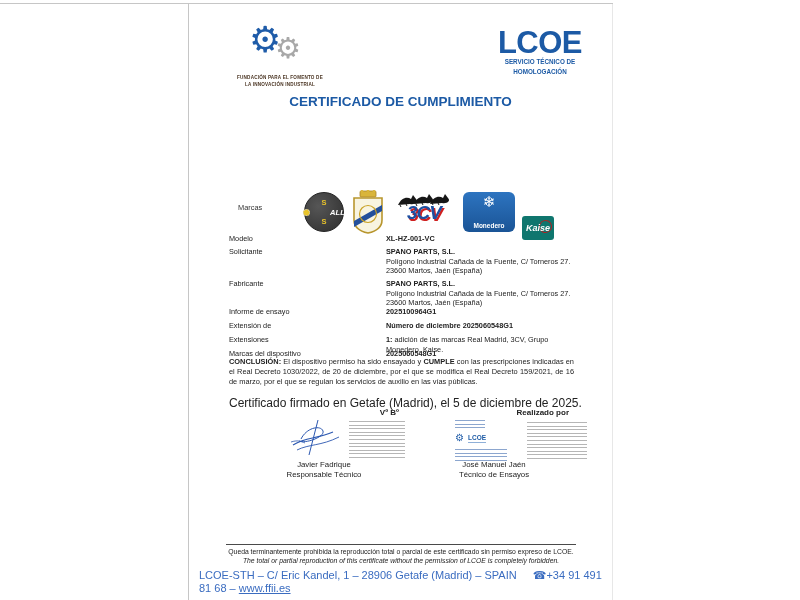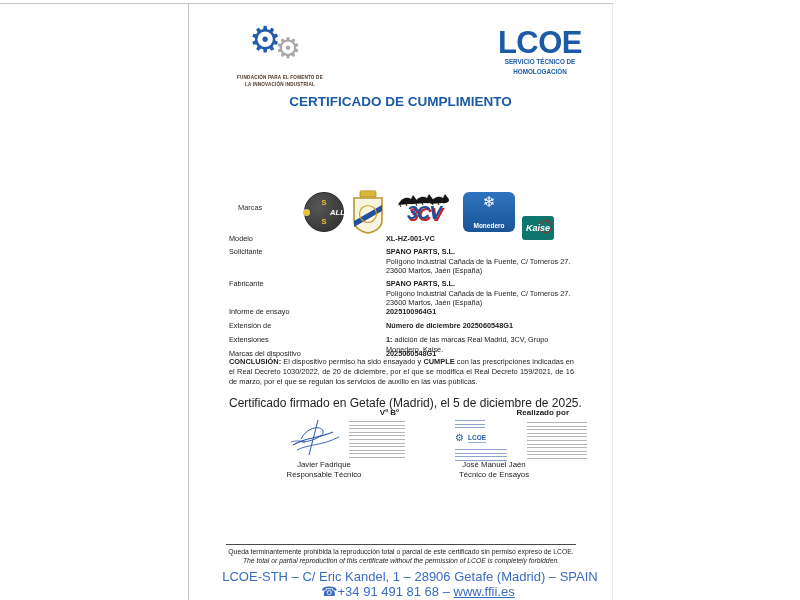--- a/index.html
+++ b/index.html
@@ -79,21 +79,21 @@
   .stamp-sub-lines { position:absolute; left:0; top:29px; width:52px; height:13px; }
   .stamp-right-lines { position:absolute; left:72px; top:2px; width:60px; height:40px; }
   .sig-n { position:absolute; top:456px; width:150px; text-align:center; font-size:7.8px; font-weight:normal;
            line-height:1.3; color:#222; }
   .sig-n.left { left:60px; } .sig-n.right { left:230px; }
 
   
   .foot-rule { position:absolute; left:37px; top:540px; width:350px; height:1px; background:#4a4a4a; }
   .foot-line { position:absolute; left:10px; width:404px; text-align:center; font-size:6.8px; color:#222; }
   .foot-1 { top:544px; } .foot-2 { top:553px; font-style:italic; }
-  .foot-3 { position:absolute; left:27px; top:565px; width:404px; text-align:center; font-size:13px; color:#3a6cc0; }
+  .foot-3 { position:absolute; left:10px; top:565px; width:404px; text-align:left; font-size:11px; color:#3a6cc0; }
   .foot-3 .gap { display:inline-block; width:16px; }
   .foot-3 a { color:#3a6cc0; text-decoration:underline; cursor:pointer; }
   svg { display:block; }
 </style>
 </head>
 <body>
 
 <div class="canvas">
   <div class="topline"></div>
 

